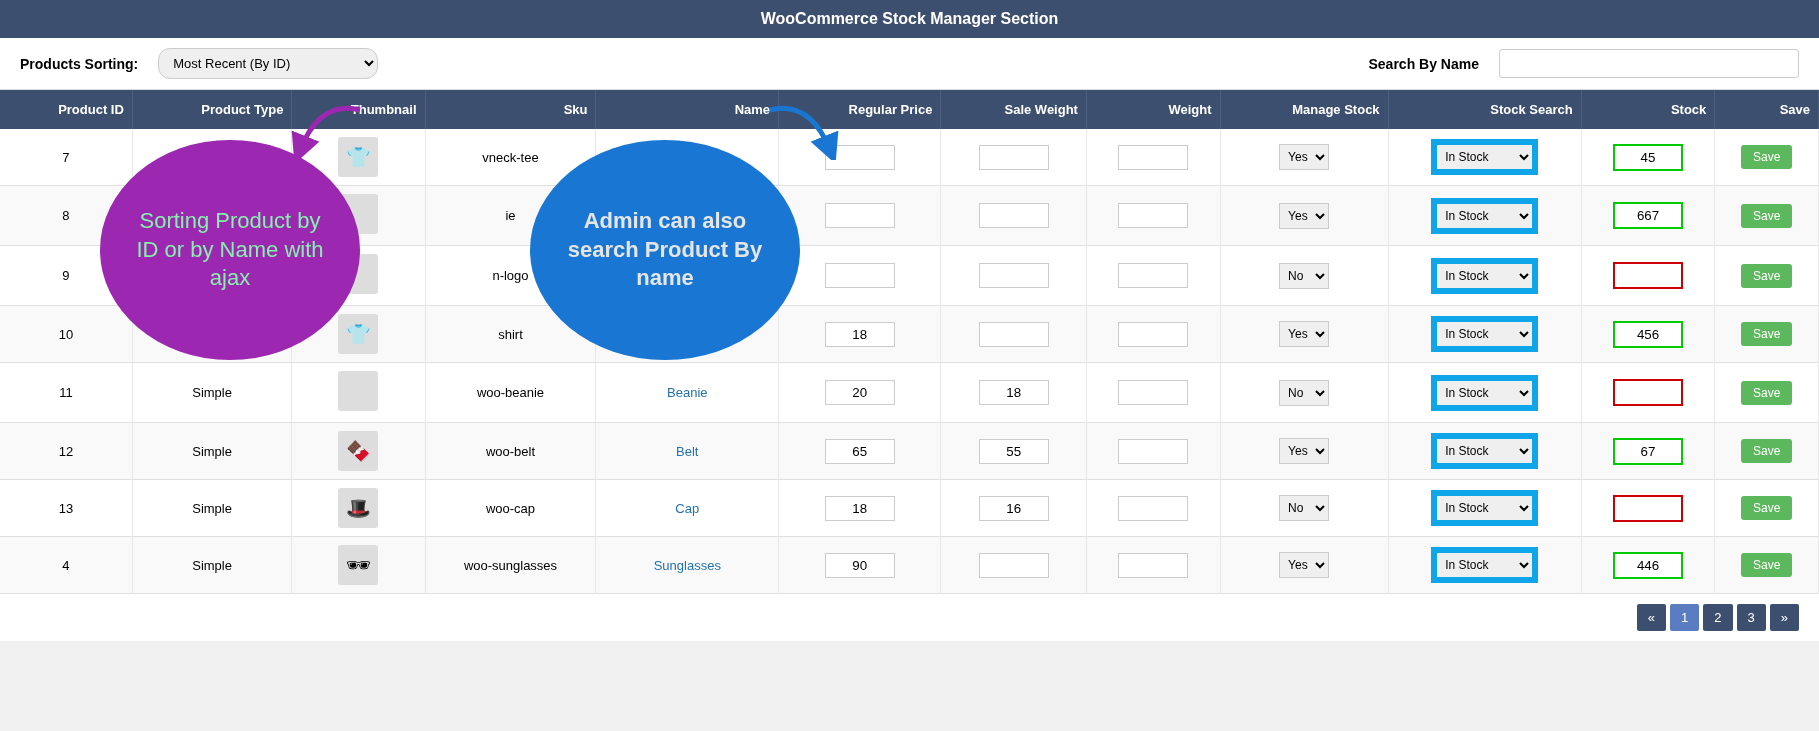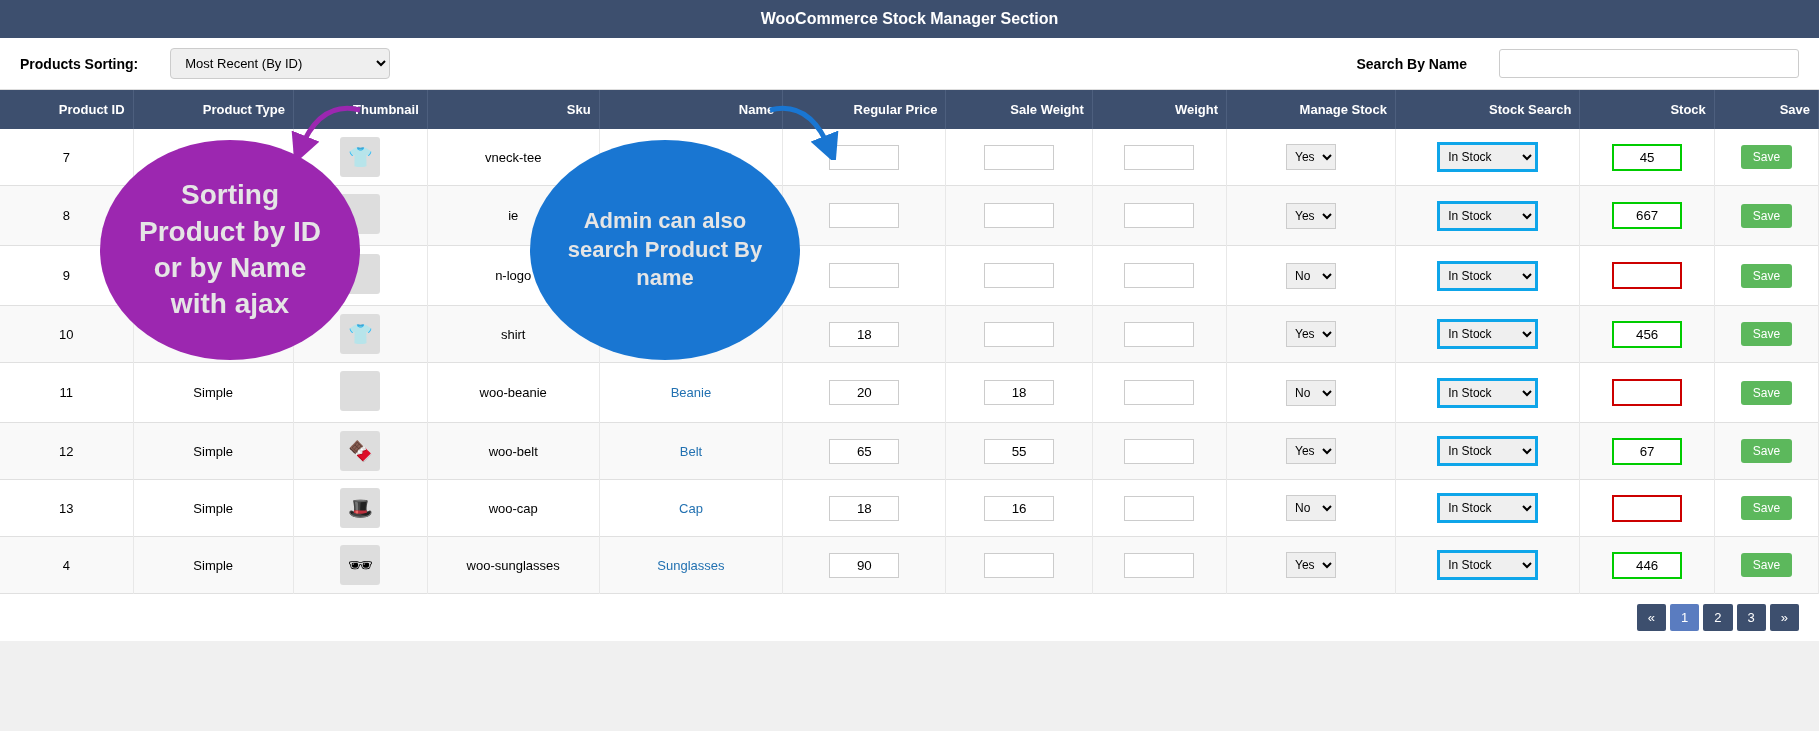--- a/index.html
+++ b/index.html
@@ -12,34 +12,34 @@
       padding: 10px;
       font-size: 16px;
       font-weight: bold;
     }
 
     .toolbar {
       background: #fff;
       display: flex;
       align-items: center;
       padding: 10px 20px;
-      gap: 32px;
+      gap: 20px;
       border-bottom: 1px solid #ddd;
     }
 
     .toolbar-label {
       font-weight: bold;
       font-size: 14px;
       white-space: nowrap;
     }
 
     .toolbar select {
       padding: 6px 10px;
       border: 1px solid #ccc;
-      border-radius: 4px;
+      border-radius: 12px;
       font-size: 13px;
       min-width: 220px;
     }
 
     .toolbar-search-label {
       font-weight: bold;
       font-size: 14px;
       margin-left: auto;
       white-space: nowrap;
     }
@@ -129,21 +129,21 @@
       text-align: center;
     }
 
     select.manage-select {
       border: 1px solid #ccc;
       padding: 4px 4px;
       font-size: 12px;
     }
 
     select.status-select {
-      border: 3px solid #0ea5e9;
+      border: 6px solid #0ea5e9;
       padding: 4px 4px;
       font-size: 12px;
       min-width: 90px;
     }
 
     .save-btn {
       background: #5cb85c;
       color: #fff;
       border: none;
       border-radius: 3px;
@@ -170,30 +170,30 @@
       font-size: 13px;
       border-radius: 2px;
     }
 
     .page-btn.active {
       background: #5a7cc0;
     }
 
     .bubble-purple {
       background: #9c27b0;
-      color: #e5e5e5;
+      color: #86efac;
       border-radius: 50%;
       width: 260px;
       height: 220px;
       display: flex;
       align-items: center;
       justify-content: center;
       text-align: center;
-      font-size: 28px;
-      font-weight: bold;
+      font-size: 22px;
+      font-weight: normal;
       line-height: 1.3;
       padding: 30px;
       position: absolute;
       top: 50px;
       left: 100px;
       z-index: 10;
       pointer-events: none;
     }
 
     .bubble-blue {

